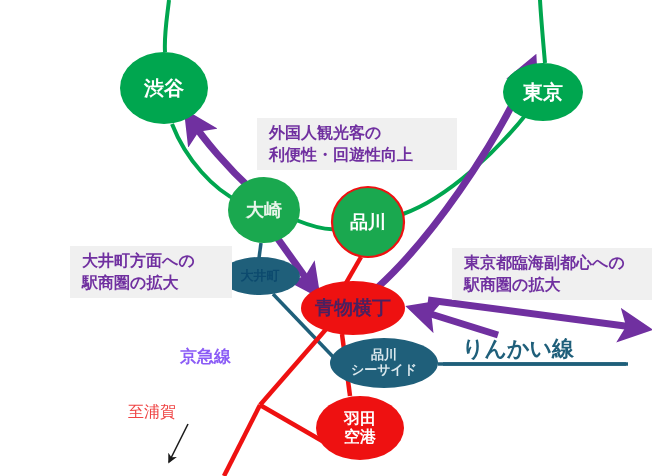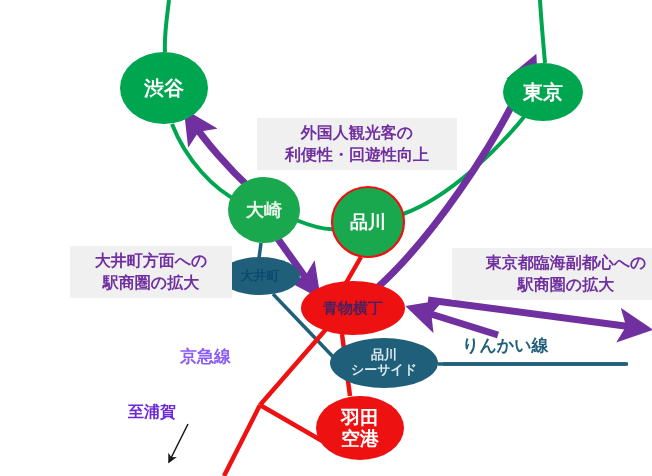--- a/index.html
+++ b/index.html
@@ -32,35 +32,34 @@
     font-weight: bold;
     line-height: 1.12;
     pointer-events: none;
     white-space: pre-line;
   }
   .callout {
     position: absolute;
     background: #f0f0f0;
     color: #7030a0;
     font-weight: bold;
-    text-align: center;
     line-height: 1.35;
     white-space: pre-line;
-    padding: 4px 24px;
+    padding: 4px 12px;
     box-sizing: border-box;
   }
   .line-label {
     position: absolute;
     font-weight: bold;
     white-space: nowrap;
   }
   .plain-label {
     position: absolute;
-    font-weight: bold;
-    color: #6d28d9;
+    font-weight: normal;
+    color: #ef4444;
     white-space: nowrap;
   }
 </style>
 </head>
 <body>
 
 <div id="canvas">
 
   <svg id="diagram-svg" viewBox="0 0 652 476" xmlns="http://www.w3.org/2000/svg">
     <defs>
@@ -122,36 +121,36 @@
   <div class="station-label" style="left:92px; top:52px; width:88px; height:72px; color:#ffffff; font-size:20px;">渋谷</div>
 
   <div class="station-label" style="left:475px; top:63px; width:80px; height:58px; color:#ffffff; font-size:20px;">東京</div>
 
   <div class="station-label" style="left:200px; top:177px; width:72px; height:66px; color:#e8f4ea; font-size:18px;">大崎</div>
 
   <div class="station-label" style="left:304px; top:187px; width:72px; height:70px; color:#ffffff; font-size:18px;">品川</div>
 
   <div class="station-label" style="left:192px; top:257px; width:80px; height:38px; color:#0c4a6e; font-size:13px;text-align:center;">大井町</div>
 
-  <div class="station-label" style="left:273px; top:281px; width:104px; height:54px; color:#4a2060; font-size:15px;">青物横丁</div>
+  <div class="station-label" style="left:273px; top:281px; width:104px; height:54px; color:#4a2060; font-size:19px;">青物横丁</div>
 
   <div class="station-label" style="left:302px; top:338px; width:108px; height:50px; color:#dce9ee; font-size:13px;">品川
 シーサイド</div>
 
-  <div class="station-label" style="left:288px; top:396px; width:88px; height:64px; color:#ffffff; font-size:19px;">羽田
+  <div class="station-label" style="left:288px; top:396px; width:88px; height:64px; color:#ffffff; font-size:16px;">羽田
 空港</div>
 
   <div class="callout" style="left:229px; top:118px; width:200px; height:52px; font-size:16px;">外国人観光客の
 利便性・回遊性向上</div>
 
   <div class="callout" style="left:42px; top:246px; width:162px; height:52px; font-size:16px;">大井町方面への
 駅商圏の拡大</div>
 
   <div class="callout" style="left:424px; top:248px; width:228px; height:52px; font-size:16px;">東京都臨海副都心への
 駅商圏の拡大</div>
 
   <div class="line-label" style="left:152px; top:345px; color:#8b5cf6; font-size:17px;">京急線</div>
 
-  <div class="line-label" style="left:434px; top:334px; color:#1f5f7a; font-size:17px;">りんかい線</div>
+  <div class="line-label" style="left:434px; top:334px; color:#1f5f7a; font-size:22px;">りんかい線</div>
 
   <div class="plain-label" style="left:100px; top:402px; font-size:16px;">至浦賀</div>
 
 </div>
 
 </body></html>

